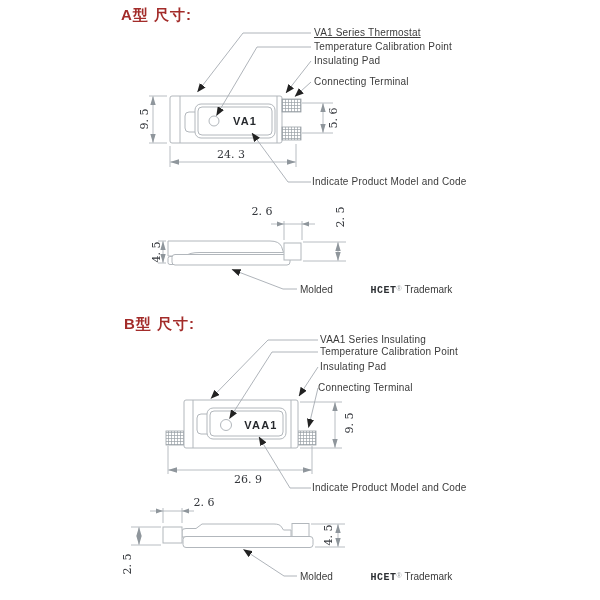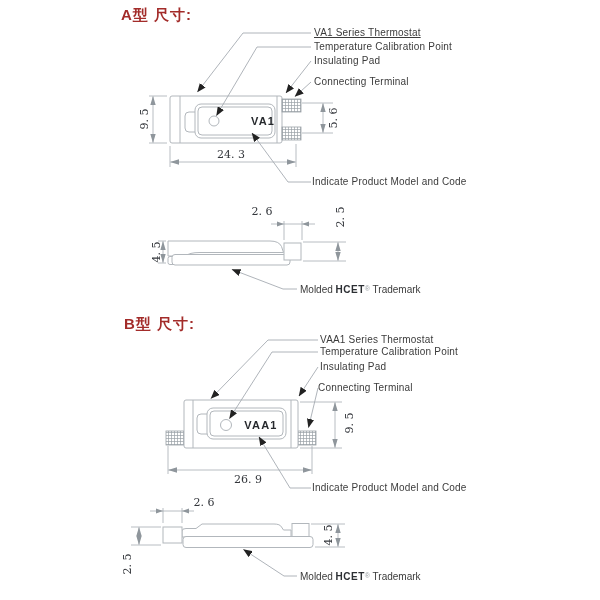--- a/index.html
+++ b/index.html
@@ -10,21 +10,21 @@
   .title{position:absolute;font:bold 15px/18px "Liberation Sans",sans-serif;
          color:#a32c2a;letter-spacing:1px;white-space:nowrap;}
   .label{position:absolute;font:10px/12px "Liberation Sans",sans-serif;color:#3b3b3b;
          letter-spacing:.2px;white-space:nowrap;}
   .dim{position:absolute;font:11px/11px "DejaVu Serif",serif;color:#33363b;
        white-space:nowrap;transform:translate(-50%,-50%);}
   .dim.rot{transform:translate(-50%,-50%) rotate(-90deg);}
   .model{position:absolute;font:bold 11px/12px "Liberation Sans",sans-serif;color:#26292d;
          letter-spacing:1.2px;white-space:nowrap;transform:translate(-50%,-50%);}
   .molded{position:absolute;font:10px/12px "Liberation Sans",sans-serif;color:#3b3b3b;white-space:nowrap;}
-  .molded .brand{font-family:Liberation Sans, sans-serif;font-weight:bold;letter-spacing:.5px;color:#2c2f33;}
+  .molded .brand{font-family:Liberation Mono, monospace;font-weight:bold;letter-spacing:.5px;color:#2c2f33;margin-left:35px;}
   .molded .reg{font-size:7px;color:#9aa0a5;vertical-align:2px;}
 </style>
 </head>
 <body>
 
 <div class="stage">
 
   <svg class="draw" style="top:0;" width="600" height="310" viewBox="0 0 600 310">
     <defs>
       <marker id="leadA" viewBox="0 0 10 8" refX="9.5" refY="4" markerWidth="9" markerHeight="7.2" markerUnits="userSpaceOnUse" orient="auto">
@@ -153,38 +153,38 @@
   </svg>
 
   <div class="title" style="left:121px;top:6px;">A型 尺寸:</div>
 
   <div class="label" style="left:314px;top:27px;text-decoration:underline;">VA1 Series Thermostat</div>
   <div class="label" style="left:314px;top:41px;">Temperature Calibration Point</div>
   <div class="label" style="left:314px;top:55px;">Insulating Pad</div>
   <div class="label" style="left:314px;top:76px;">Connecting Terminal</div>
   <div class="label" style="left:312px;top:176px;">Indicate Product Model and Code</div>
 
-  <div class="model" style="left:263px;top:121px;">VA1</div>
+  <div class="model" style="left:245px;top:121px;">VA1</div>
 
   <div class="dim rot" style="left:144px;top:119px;">9. 5</div>
   <div class="dim" style="left:231px;top:154px;">24. 3</div>
   <div class="dim rot" style="left:333px;top:118px;">5. 6</div>
   <div class="dim rot" style="left:156px;top:252px;">4. 5</div>
   <div class="dim" style="left:262px;top:211px;">2. 6</div>
   <div class="dim rot" style="left:340px;top:217px;">2. 5</div>
 
   <div class="molded" style="left:300px;top:283px;">
     <span>Molded</span>
     <span class="brand">HCET</span><span class="reg">®</span>
     <span>Trademark</span>
   </div>
 
   <div class="title" style="left:124px;top:315px;">B型 尺寸:</div>
 
-  <div class="label" style="left:320px;top:334px;">VAA1 Series Thermostat</div>
+  <div class="label" style="left:320px;top:334px;">VAA1 Series Insulating</div>
   <div class="label" style="left:320px;top:346px;">Temperature Calibration Point</div>
   <div class="label" style="left:320px;top:361px;">Insulating Pad</div>
   <div class="label" style="left:318px;top:382px;">Connecting Terminal</div>
   <div class="label" style="left:312px;top:482px;">Indicate Product Model and Code</div>
 
   <div class="model" style="left:261px;top:425px;">VAA1</div>
 
   <div class="dim rot" style="left:349px;top:423px;">9. 5</div>
   <div class="dim" style="left:248px;top:479px;">26. 9</div>
   <div class="dim" style="left:204px;top:502px;">2. 6</div>

